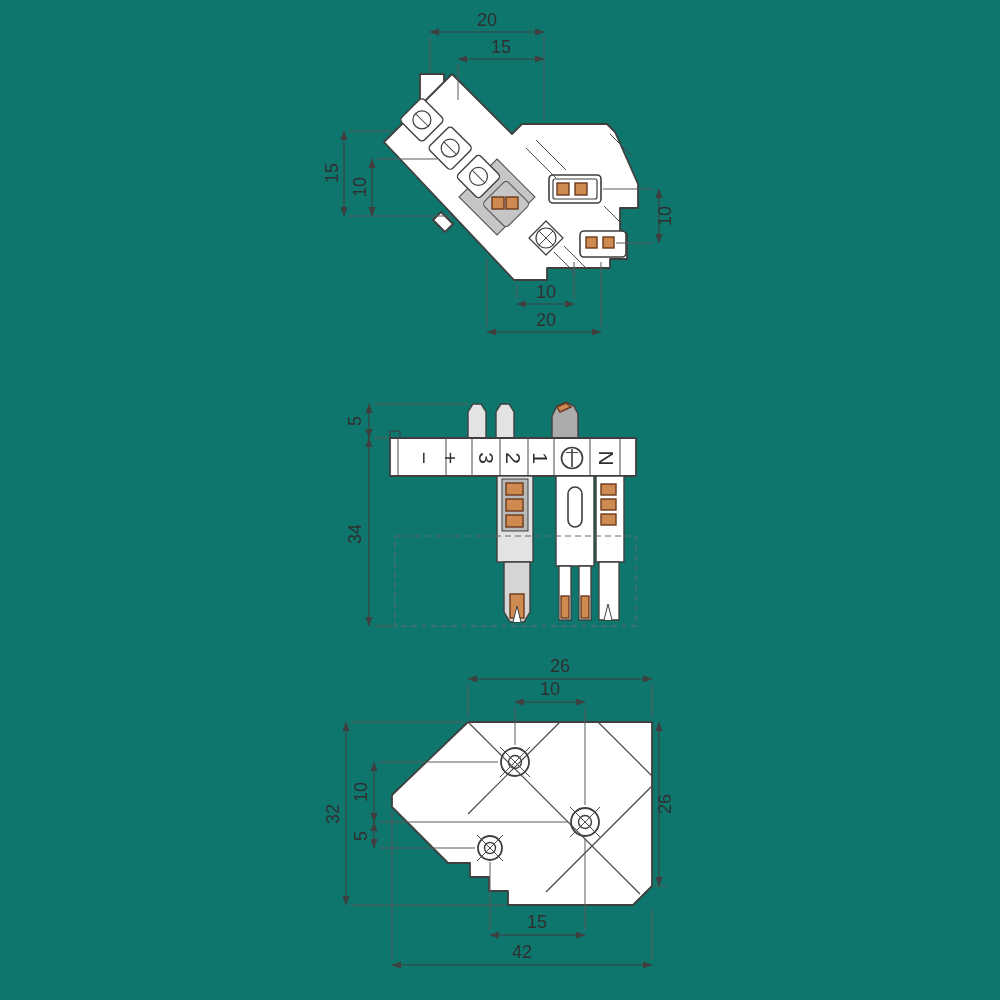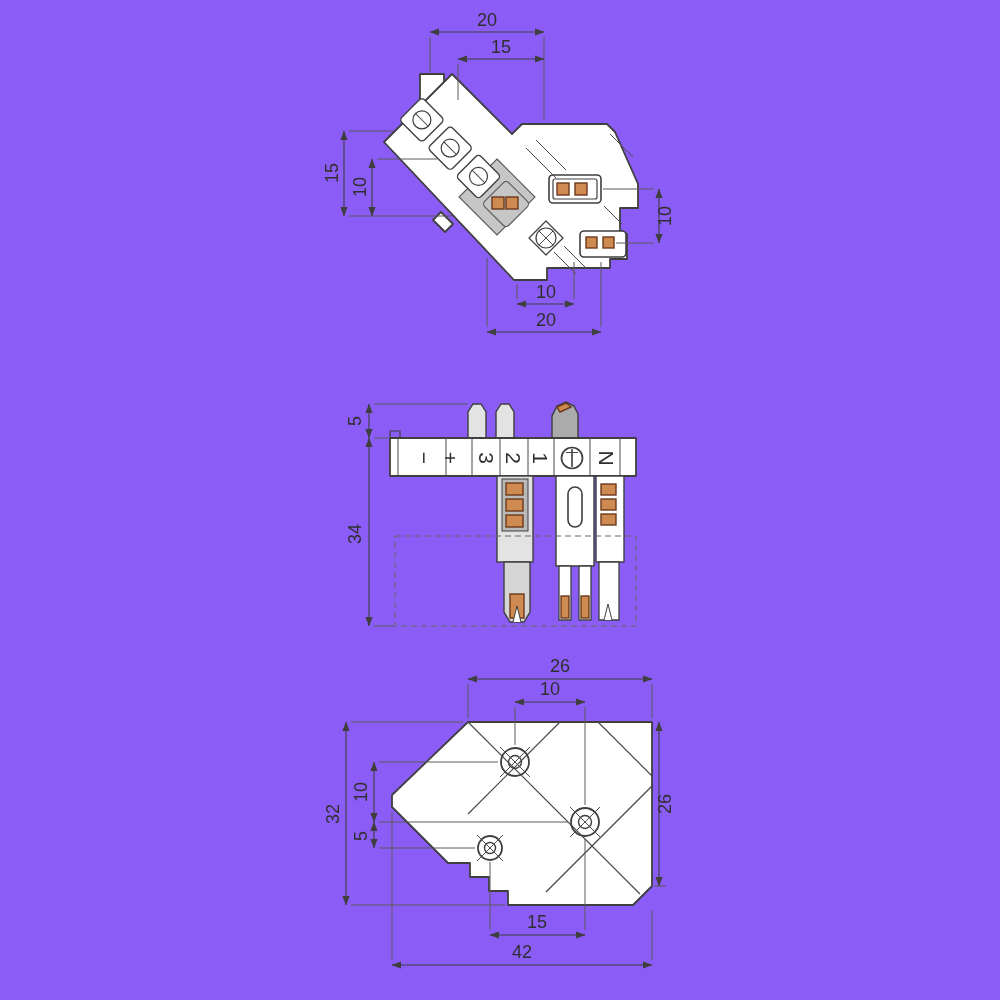--- a/index.html
+++ b/index.html
@@ -1,16 +1,16 @@
 <!DOCTYPE html>
 <html><head>
 <meta charset="utf-8">
 <style>
   html,body{margin:0;padding:0;background:#ffffff;}
-  .page{position:relative;width:1000px;height:1000px;background:#8b5cf6;overflow:hidden;
+  .page{position:relative;width:1000px;height:1000px;background:#0f766e;overflow:hidden;
         font-family:"Liberation Sans",sans-serif;}
   svg{position:absolute;left:0;top:0;}
   .e   {fill:#ffffff;stroke:#3f3f3f;stroke-width:1.8;stroke-linejoin:round;}
   .e2  {fill:none;stroke:#3f3f3f;stroke-width:1.2;stroke-linejoin:round;}
   .thin{fill:none;stroke:#4a4a4a;stroke-width:1;}
   .dim {stroke:#3f3f3f;stroke-width:1.1;fill:none;}
   .ext {stroke:#5a5a5a;stroke-width:1;fill:none;}
   .dimtxt{font-family:"Liberation Sans",sans-serif;font-size:18px;fill:#2f2f2f;text-anchor:middle;}
   .termtxt{font-family:"Liberation Sans",sans-serif;font-size:21px;fill:#2f2f2f;text-anchor:middle;}
   .orange{fill:#cf8a52;stroke:#6b3a1c;stroke-width:1.4;}

